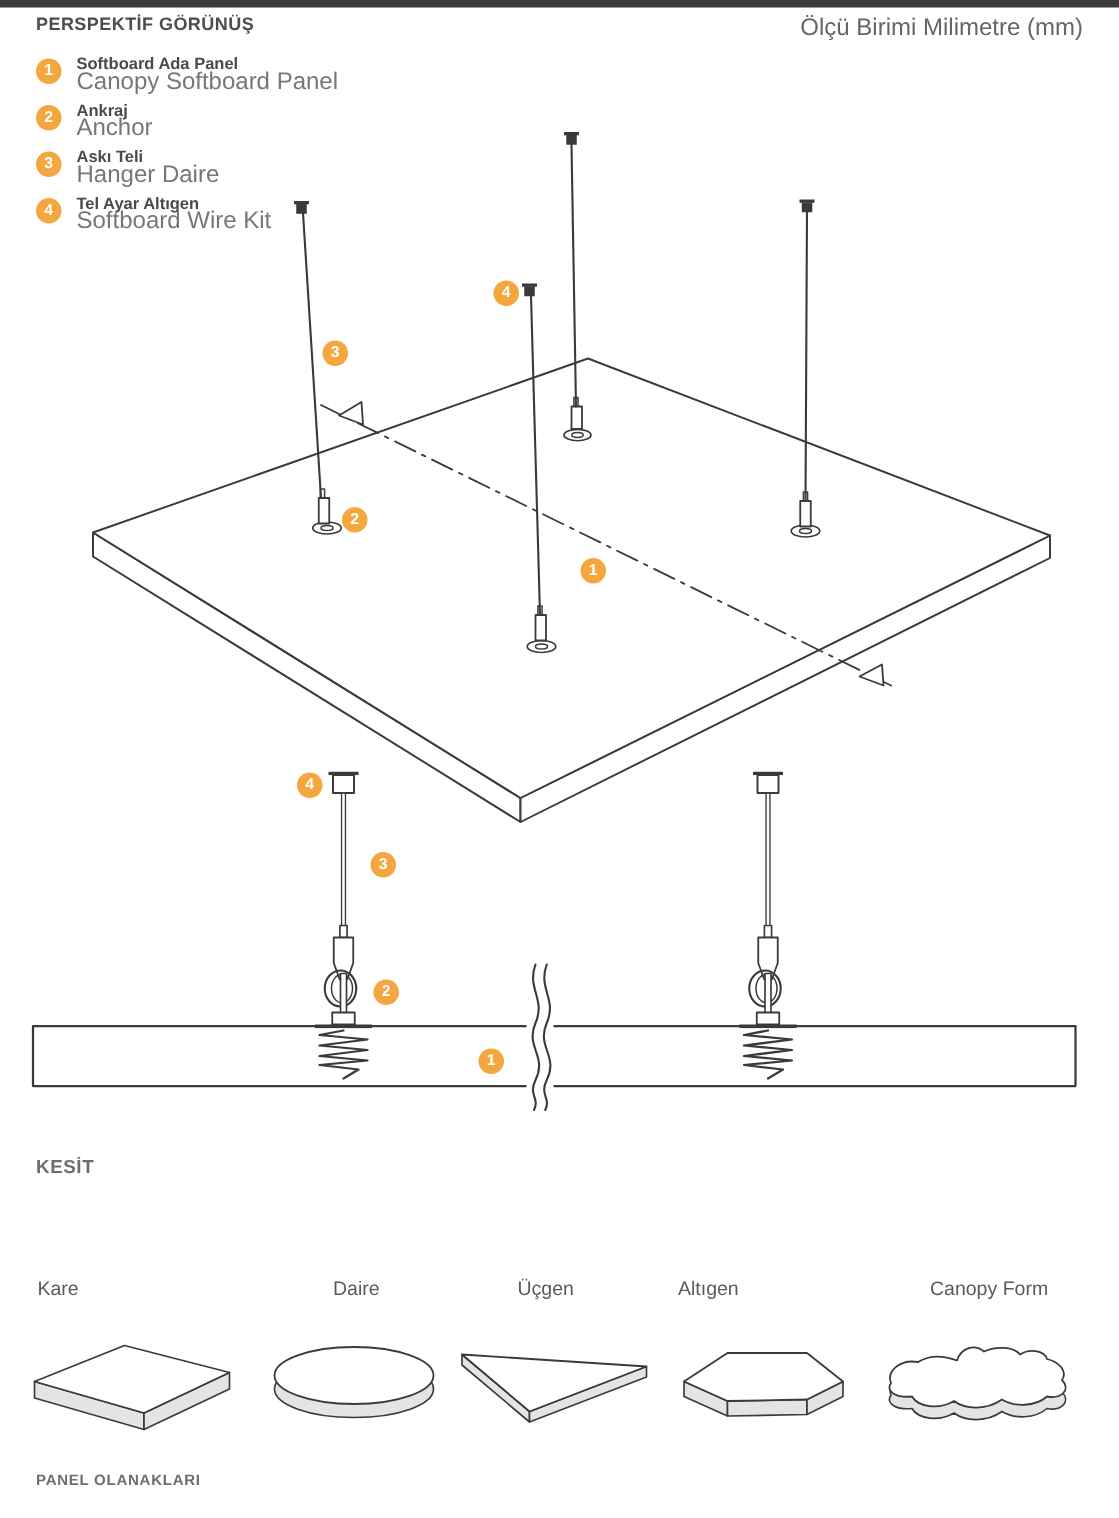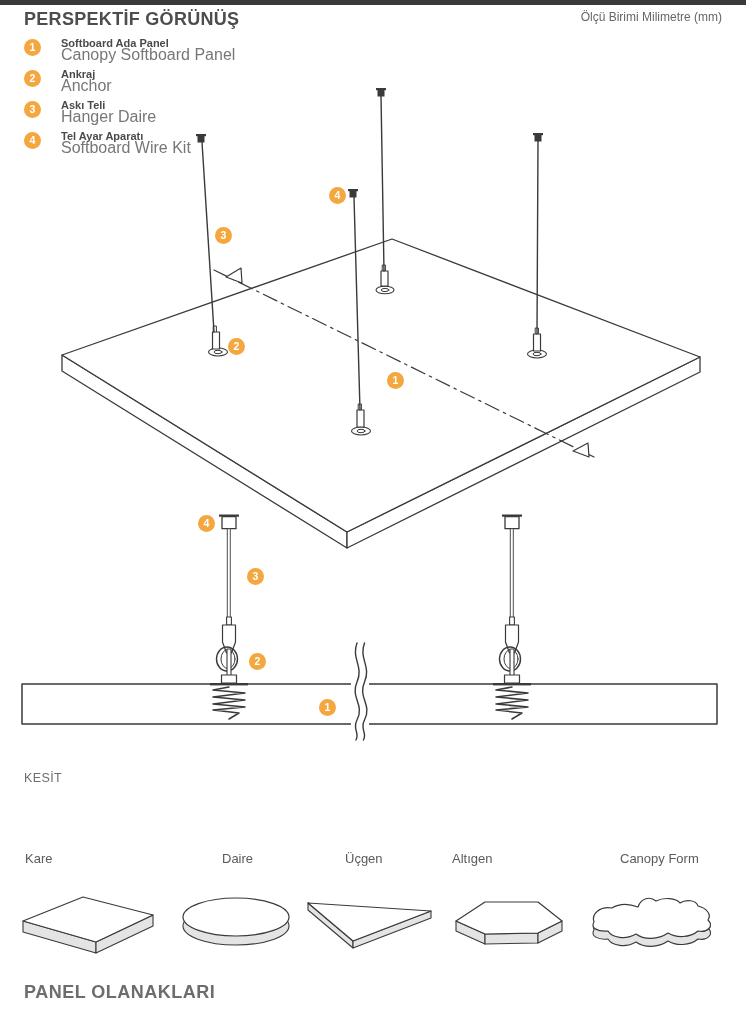--- a/index.html
+++ b/index.html
@@ -1,37 +1,37 @@
 <!DOCTYPE html>
 <html style="--accent: #F4A73F; --line: #3A3A3A; --panel-side: #E4E4E4;"><head>
 <meta charset="utf-8">
 <style>
   html,body{margin:0;padding:0;background:#fff;}
   #page{position:relative;width:746px;height:1012px;background:#ffffff;overflow:hidden;
         font-family:"Liberation Sans","DejaVu Sans",sans-serif;-webkit-font-smoothing:antialiased;}
   #topbar{position:absolute;left:0;top:0;width:746px;height:5px;background:#3a3a3a;}
   #drawing{position:absolute;left:0;top:0;}
 
-  .hdr-left{position:absolute;left:24px;top:9px;font-size:18px;font-weight:bold;
+  .hdr-left{position:absolute;left:24px;top:9px;font-size:12px;font-weight:bold;
             color:#4d4d4d;letter-spacing:.3px;}
-  .hdr-right{position:absolute;right:24px;top:10px;font-size:12px;color:#666;}
+  .hdr-right{position:absolute;right:24px;top:10px;font-size:16px;color:#666;}
 
   .legend-row{position:absolute;left:24px;display:flex;align-items:flex-start;}
-  .legend-row .txt{margin-left:20px;}
+  .legend-row .txt{margin-left:10px;}
   .legend-title{font-size:11px;font-weight:bold;color:#4a4a4a;line-height:12px;}
   .legend-sub{font-size:16px;color:#777;line-height:12px;text-align:center;}
 
   .callout{position:absolute;width:17px;height:17px;border-radius:50%;
            background:var(--accent,#F4A73F);color:#fff;font-size:10.5px;font-weight:bold;
            display:flex;align-items:center;justify-content:center;line-height:1;}
   .legend-row .callout{position:static;flex:0 0 17px;margin-top:2px;}
 
-  .section-heading{position:absolute;left:24px;top:771px;font-size:12.5px;font-weight:normal;
+  .section-heading{position:absolute;left:24px;top:771px;font-size:12.5px;font-weight:bold;
                    color:#6d6d6d;letter-spacing:.4px;}
-  .footer-heading{position:absolute;left:24px;top:982px;font-size:18px;font-weight:bold;
+  .footer-heading{position:absolute;left:24px;top:982px;font-size:10px;font-weight:bold;
                   color:#6d6d6d;letter-spacing:.5px;}
   .shape-label{position:absolute;top:851px;font-size:13px;color:#5a5a5a;}
 </style>
 </head>
 <body>
 
 <div id="page">
 
   <div id="topbar"></div>
 
@@ -55,21 +55,21 @@
   <div class="legend-row" style="top:99px">
     <span class="callout">3</span>
     <span class="txt">
       <div class="legend-title">Askı Teli</div>
       <div class="legend-sub">Hanger Daire</div>
     </span>
   </div>
   <div class="legend-row" style="top:130px">
     <span class="callout">4</span>
     <span class="txt">
-      <div class="legend-title">Tel Ayar Aparatı</div>
+      <div class="legend-title">Tel Ayar Altıgen</div>
       <div class="legend-sub">Softboard Wire Kit</div>
     </span>
   </div>
 
   <svg id="drawing" width="746" height="1012" viewBox="0 0 746 1012" fill="none" stroke="#3A3A3A" stroke-linejoin="round" stroke-linecap="round">
 
     <g>
       <polygon points="62,355 347,532 347,548 62,371" fill="#ffffff" stroke-width="1.3"></polygon>
       <polygon points="347,532 700,357 700,372 347,548" fill="#ffffff" stroke-width="1.3"></polygon>
       <polygon points="62,355 392,239 700,357 347,532" fill="#ffffff" stroke-width="1.3"></polygon>

